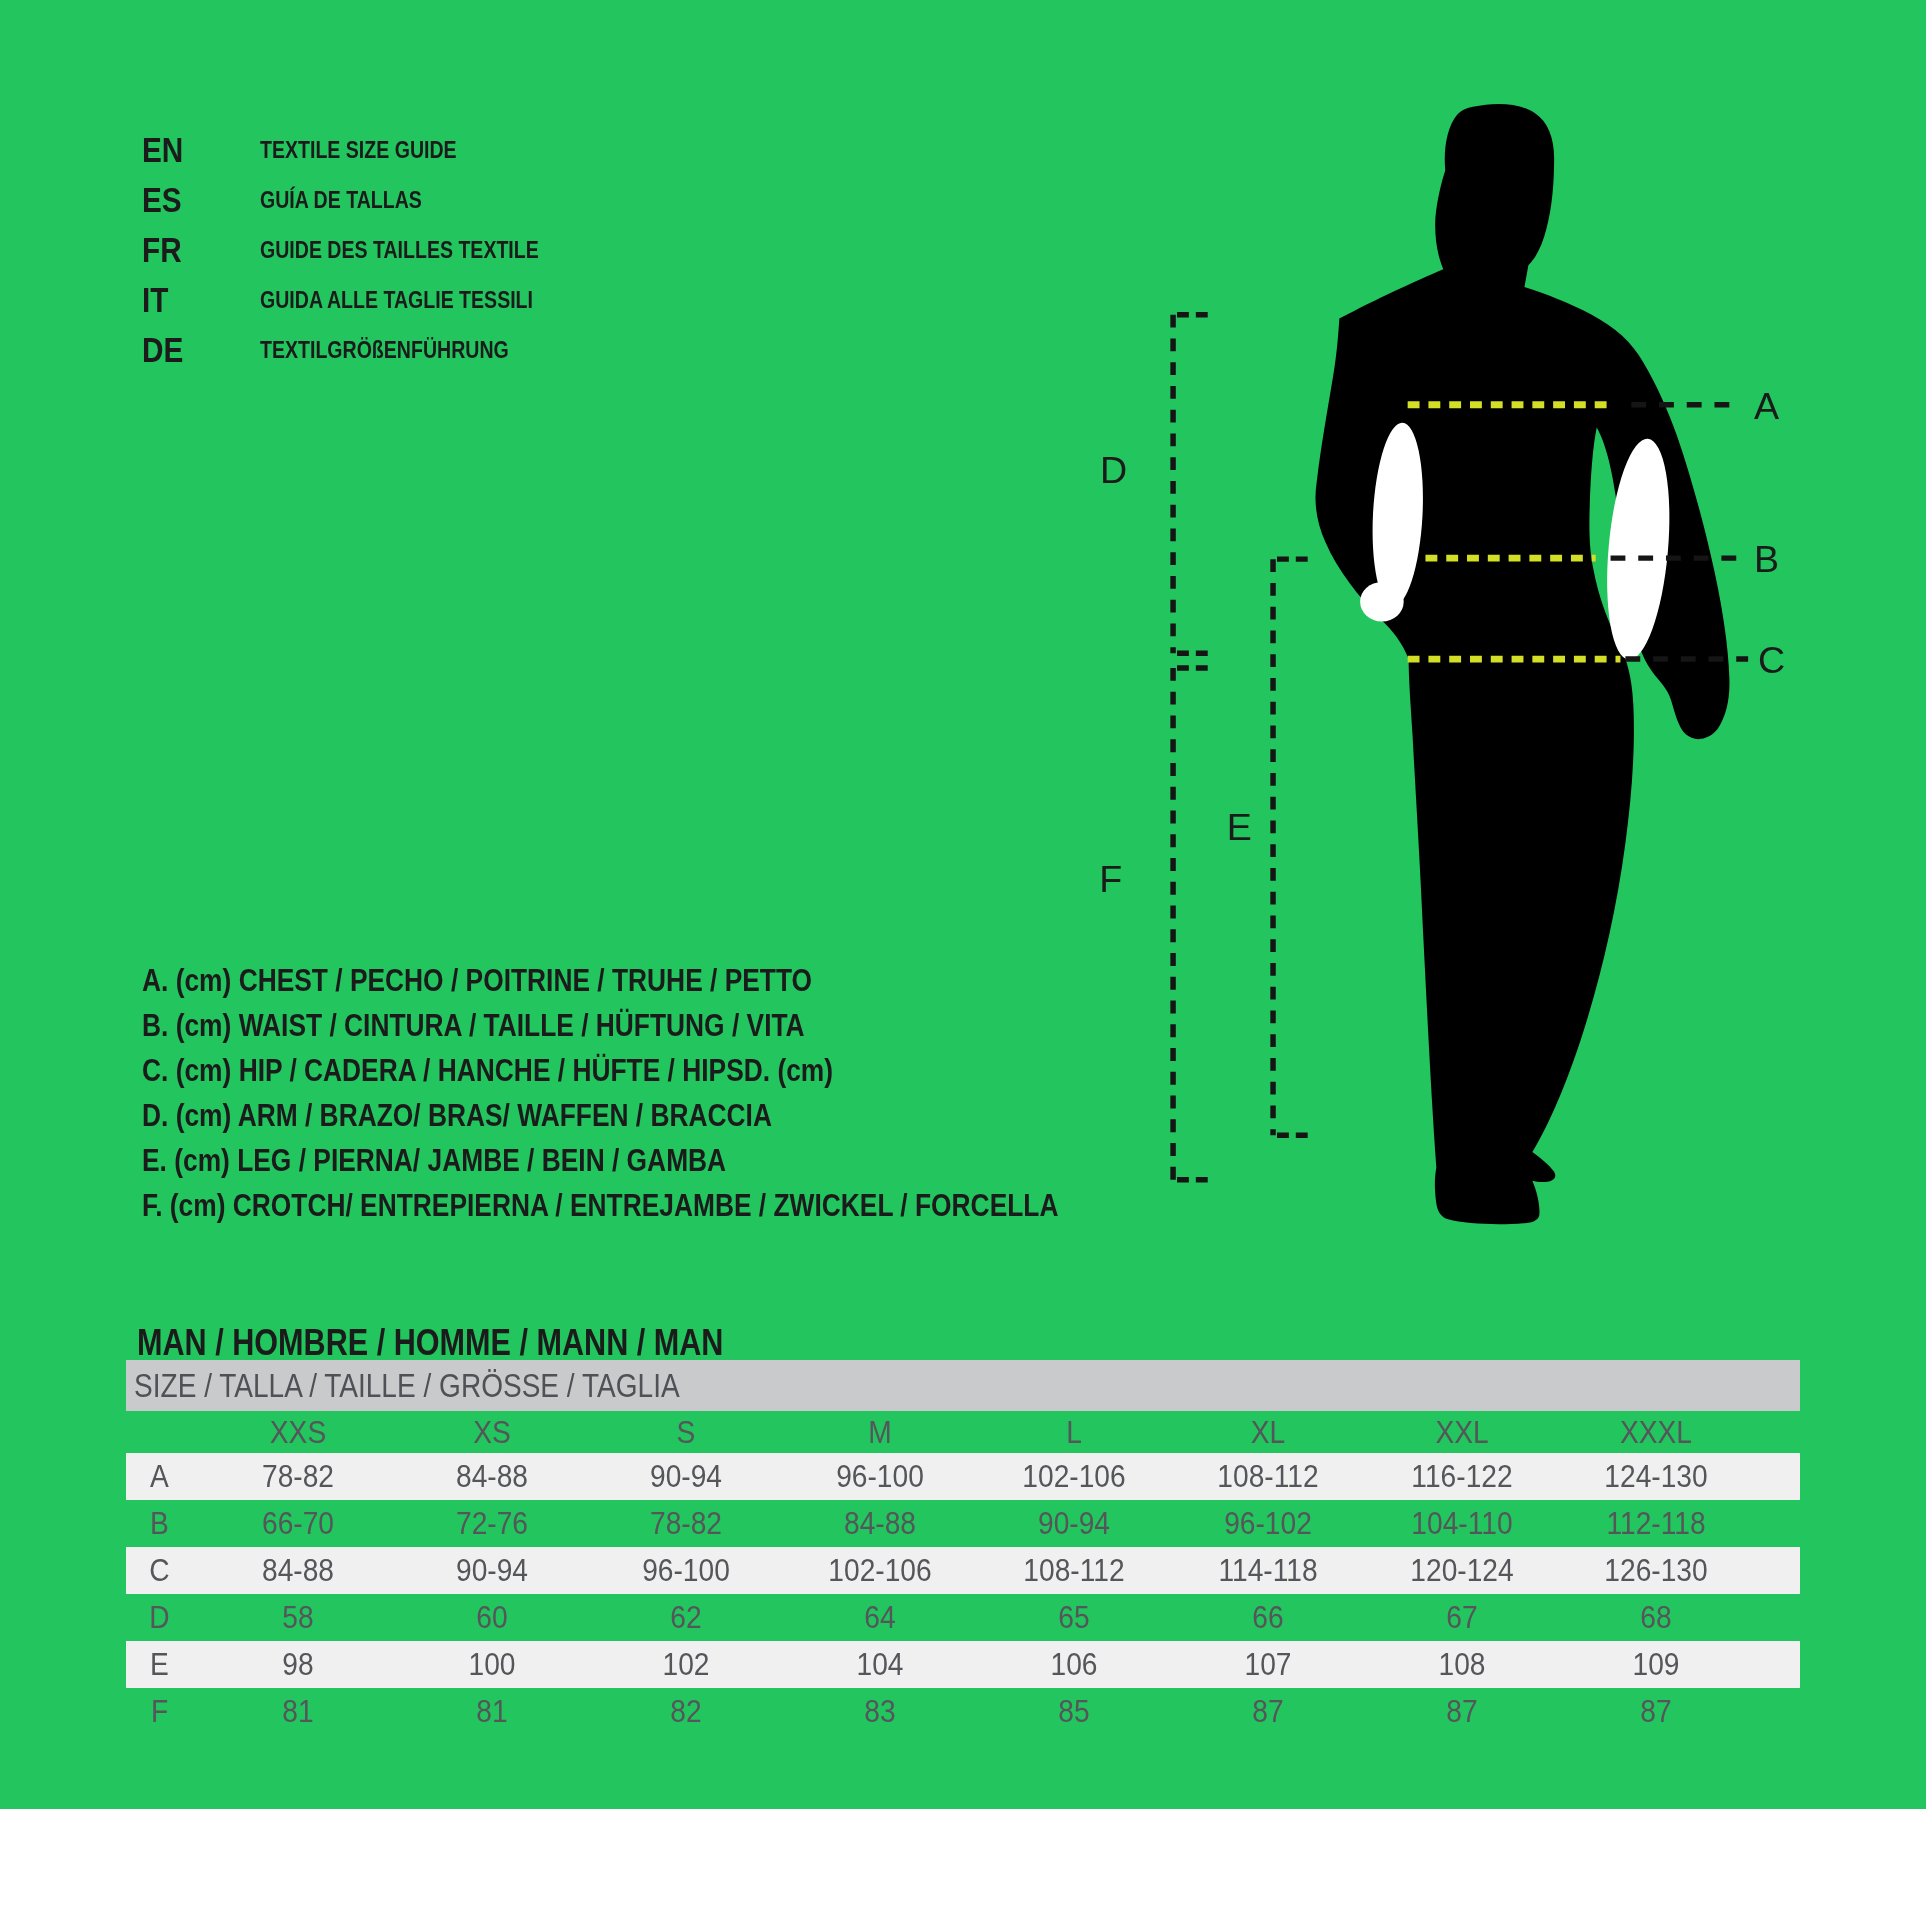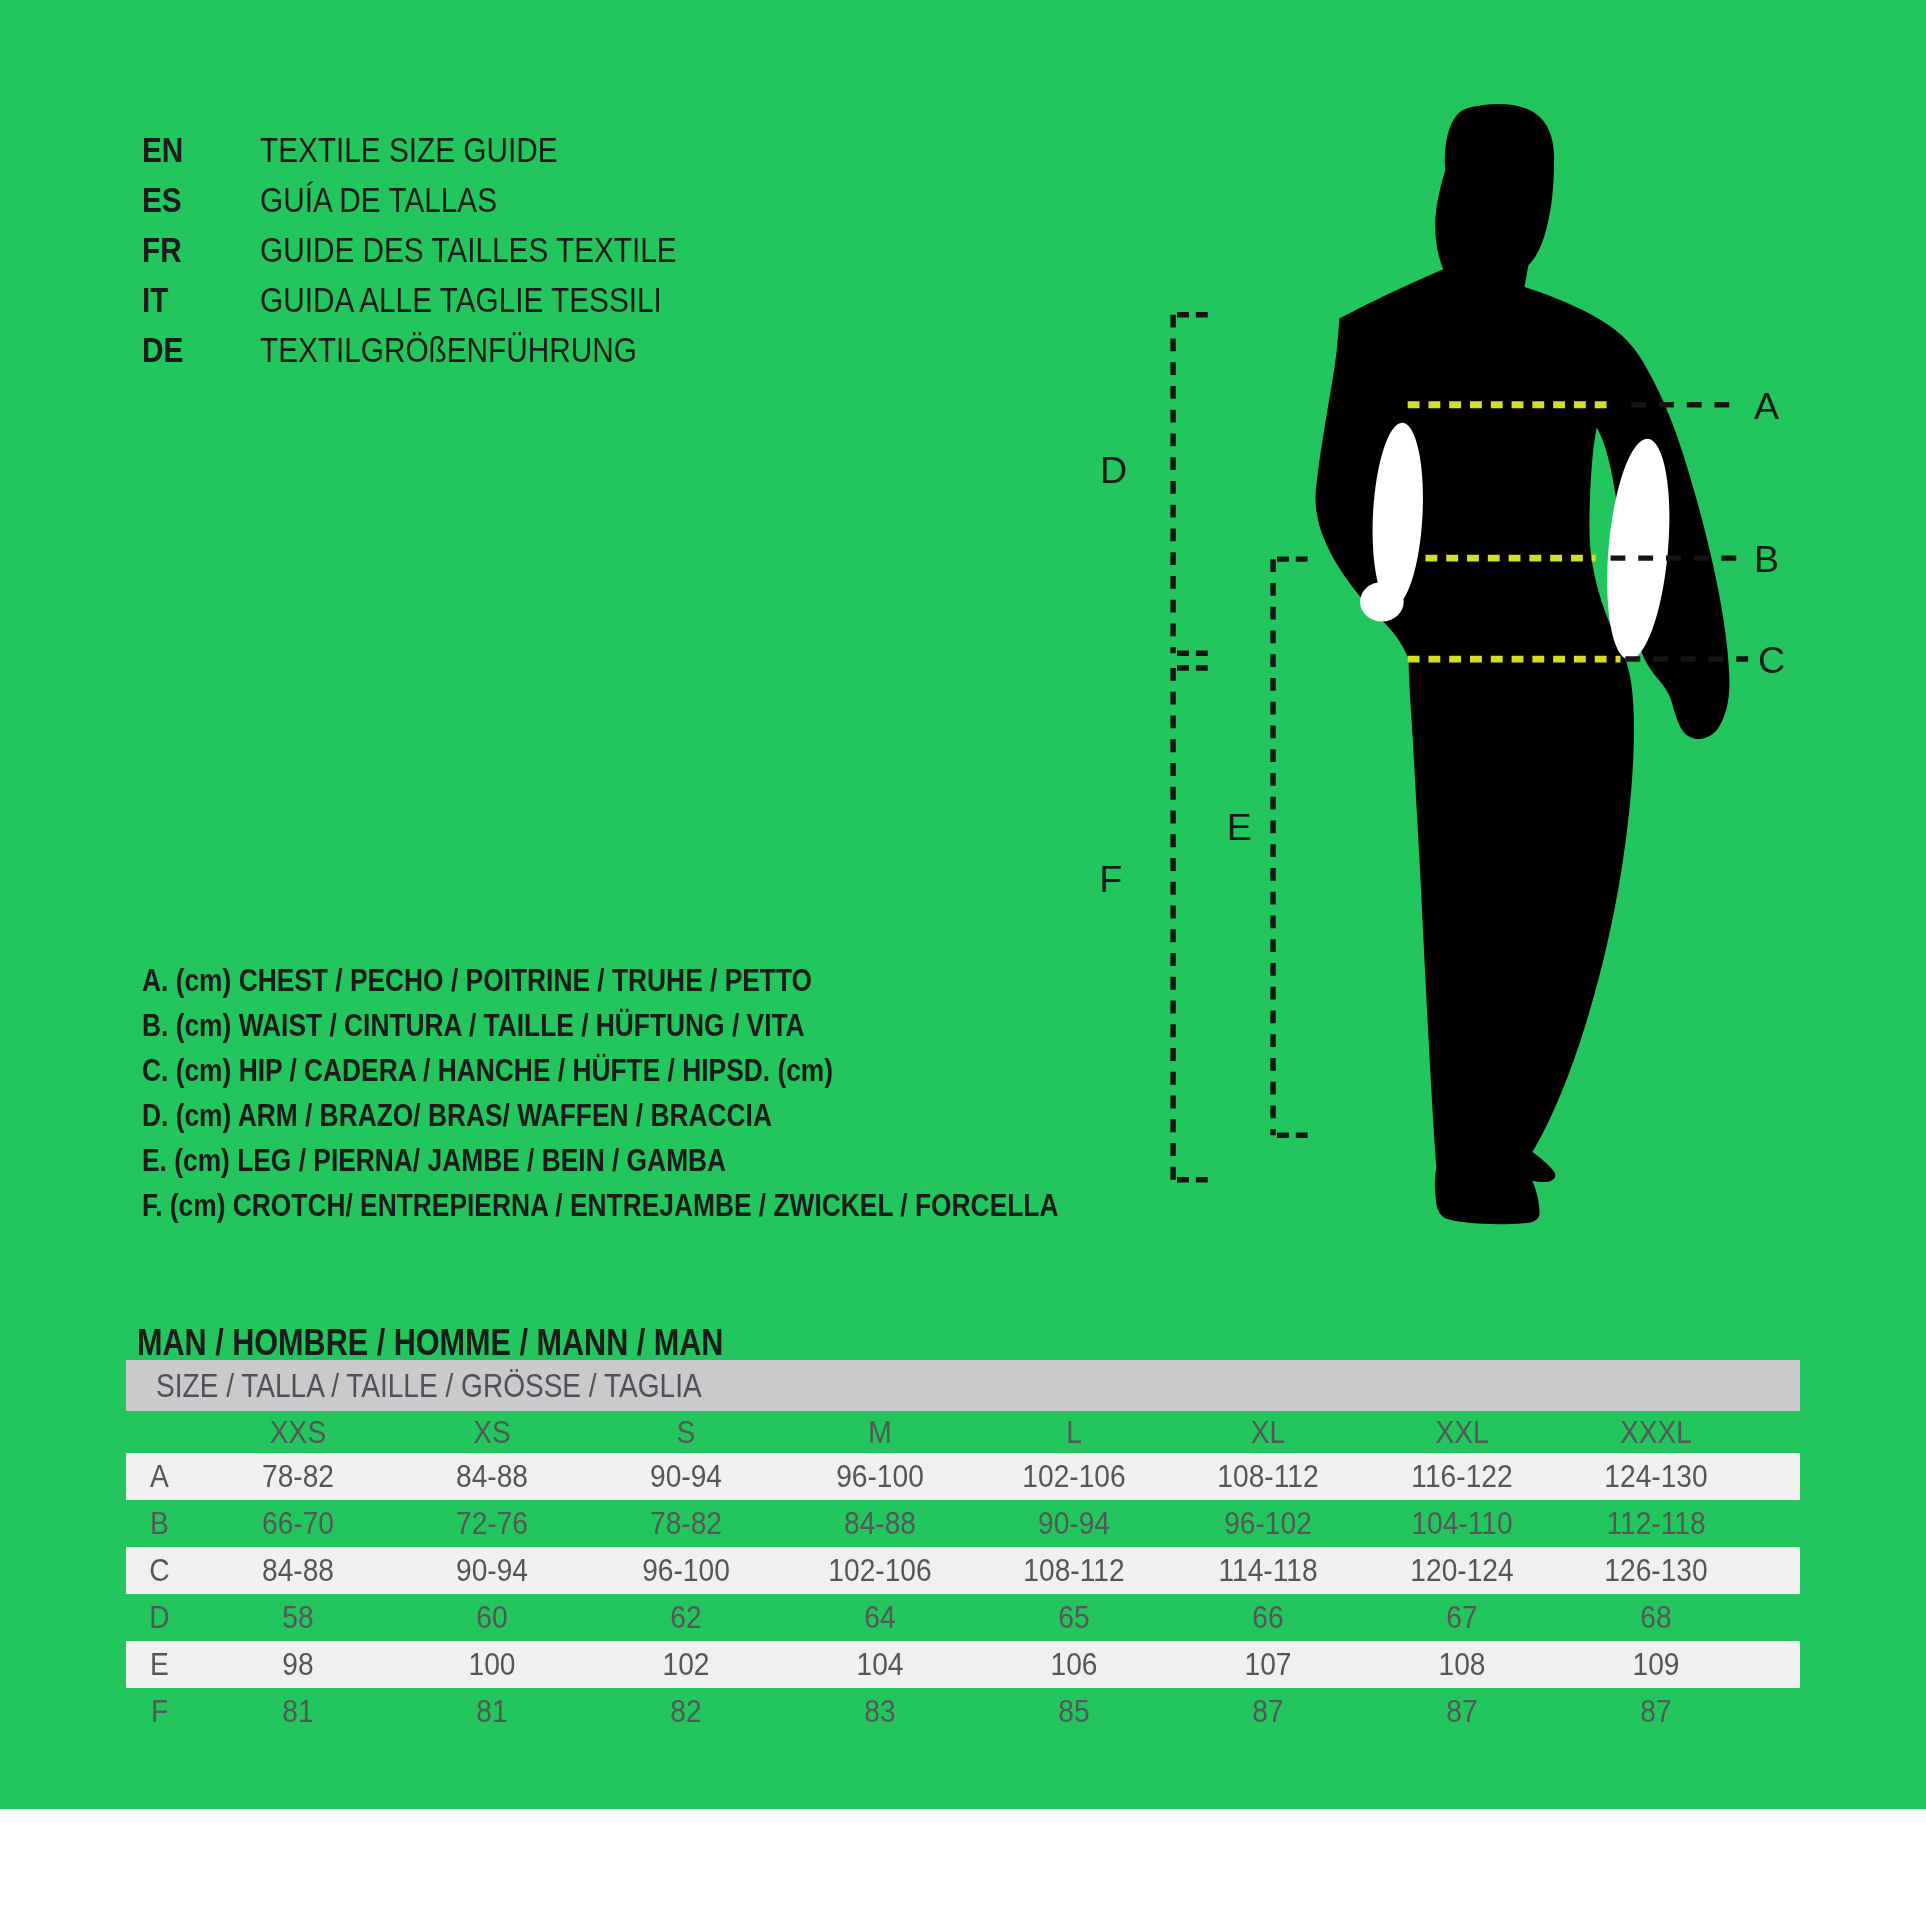--- a/index.html
+++ b/index.html
@@ -6,33 +6,33 @@
   .canvas {
     position:relative; width:1927px; height:1809px; background:#22c55e;
     font-family:"Liberation Sans", sans-serif; color:#1b1b1b; overflow:hidden;
   }
   .condX { display:inline-block; transform:scaleX(0.85); transform-origin:0 50%; white-space:nowrap; }
 
   
   .langs { position:absolute; left:142px; top:125px; }
   .lang-row { display:flex; height:50px; align-items:center; }
   .lang-code { width:118px; font-size:35px; font-weight:700; }
-  .lang-label { font-size:35px; font-weight:400; }
+  .lang-label { font-size:23px; font-weight:700; }
 
   
   .legend { position:absolute; left:142px; top:963px; }
   .legend-row { height:45px; display:flex; font-size:31px; font-weight:700; }
 
   
   .gender { position:absolute; left:137px; top:1279px; height:40px; display:flex; align-items:center;
             font-size:36px; font-weight:700;margin-top:44px; }
 
   
   .sizetable { position:absolute; left:126px; top:1360px; width:1674px; color:#55565a; }
-  .t-titlebar { height:51px; background:#c9cacb; display:flex; align-items:center; padding-left:30px;
+  .t-titlebar { height:51px; background:#c9cacb; display:flex; align-items:center; padding-left:8px;
                 box-sizing:border-box; font-size:33px; color:#505156; }
   .t-row { display:grid; grid-template-columns:67px repeat(8,178px); width:1674px;gap:16px; }
   .t-colhead { height:42px; }
   .t-data { height:47px; }
   .t-row.alt { background:#f0f0f1; }
   .t-cell { display:flex; align-items:center; justify-content:center; font-size:32px;
             transform:scaleX(0.88); }
   .t-label { justify-content:center; }
 
   

